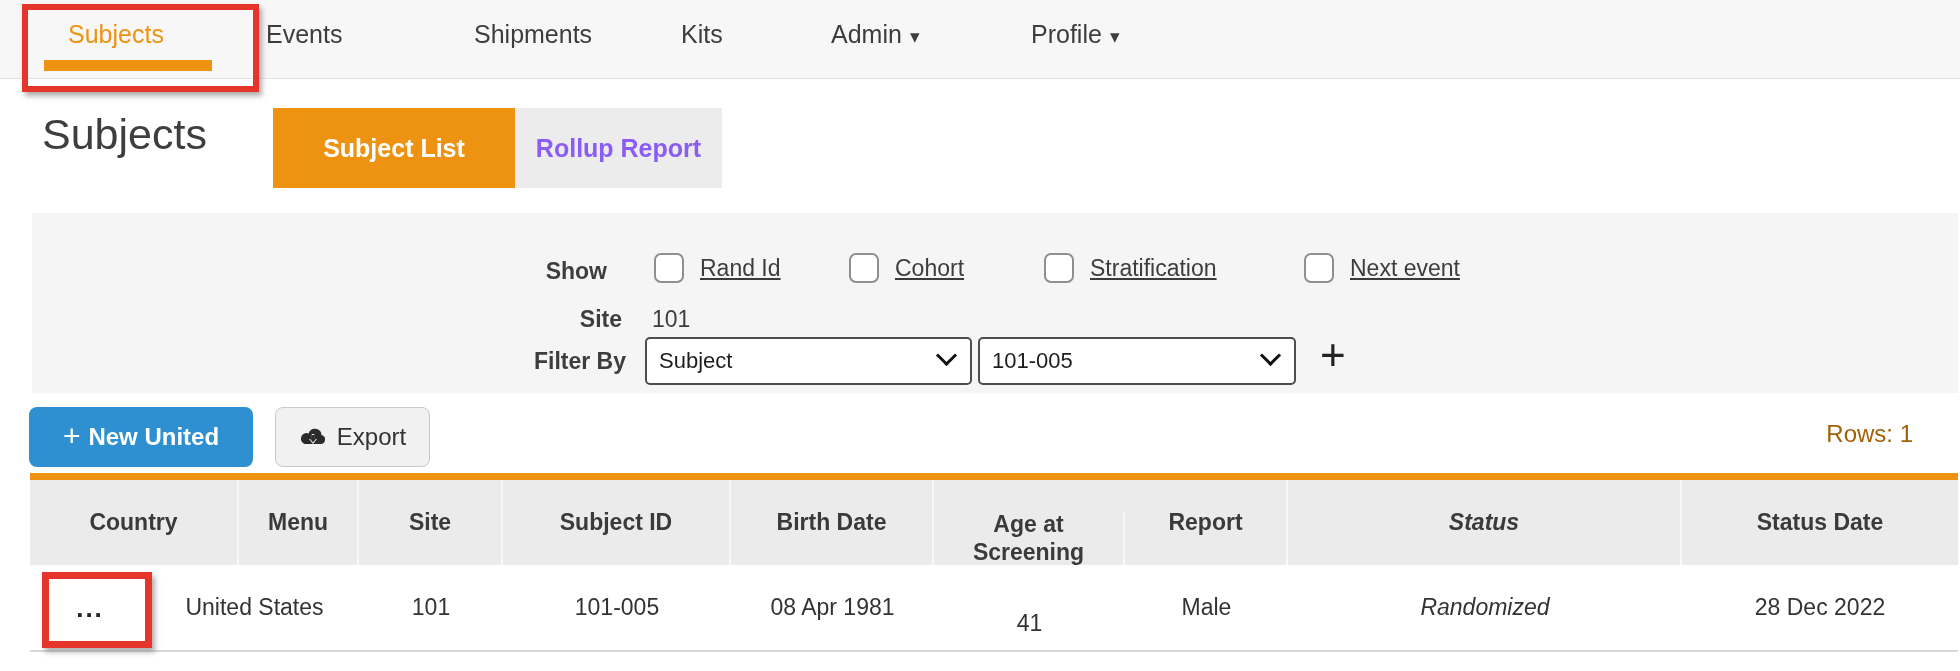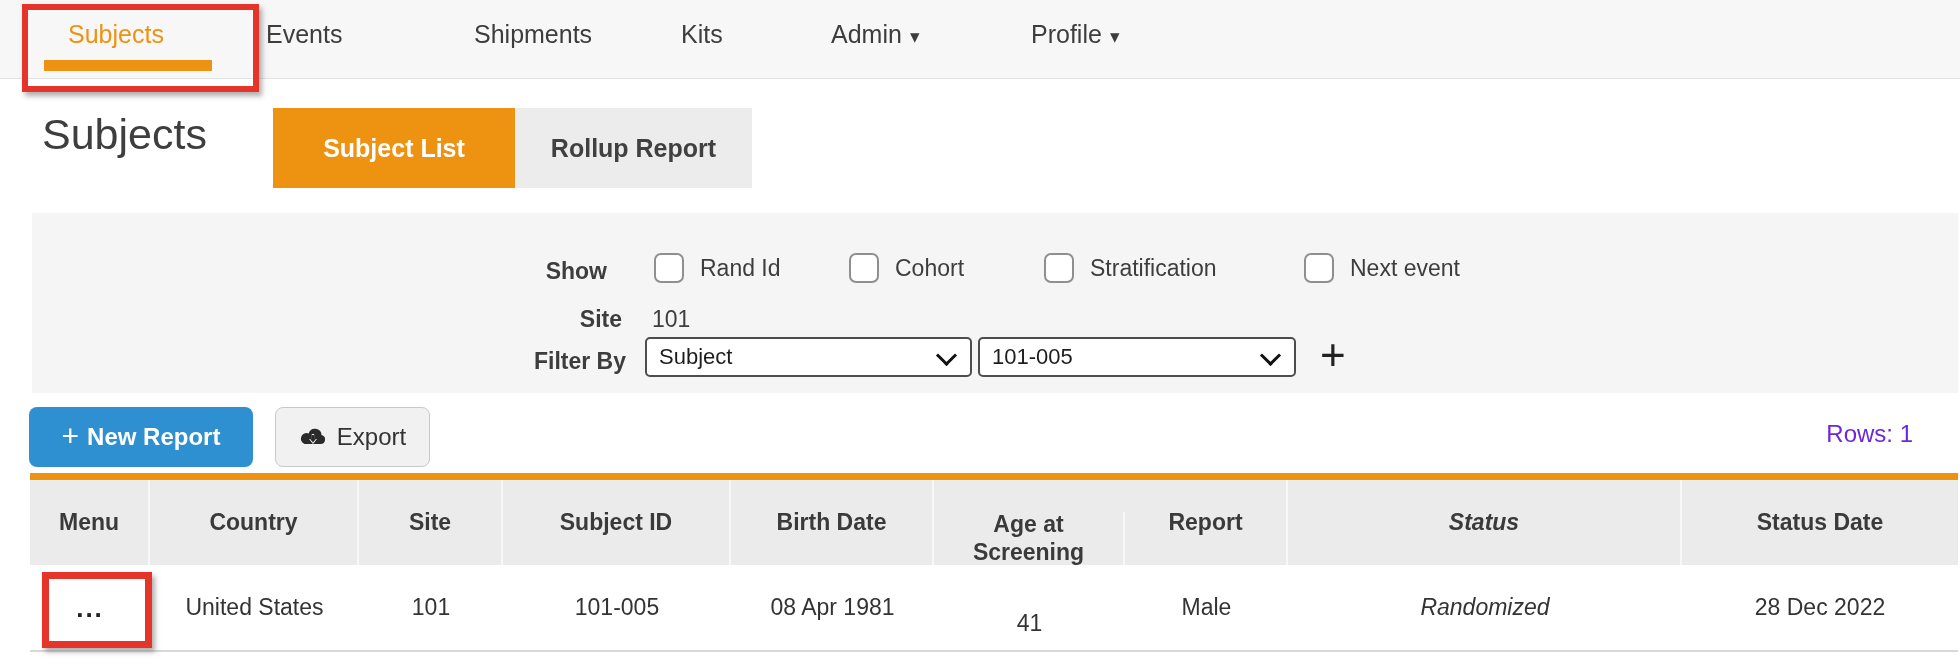--- a/index.html
+++ b/index.html
@@ -20,54 +20,54 @@
     pointer-events:none; }
   .anno-nav { left:22px; top:4px; width:237px; height:88px; }
   .anno-menu { left:42px; top:572px; width:110px; height:76px; border-width:7px; }
 
   
   .page-title { position:absolute; left:42px; top:110px; font-size:43px; color:#3e3e3e; }
   .tabs { position:absolute; left:273px; top:108px; height:80px; display:flex; }
   .tab { height:80px; display:flex; align-items:center; justify-content:center;
     font-size:25px; font-weight:bold; cursor:pointer; }
   .tab.active { width:242px; background:#ee9211; color:#fff; }
-  .tab.inactive { width:237px; background:#ececec; color:#404040; }
+  .tab.inactive { width:207px; background:#ececec; color:#8b5cf6; }
 
   
   .panel { position:absolute; left:32px; top:213px; width:1926px; height:180px; background:#f5f5f5; }
   .flabel { position:absolute; font-size:23px; font-weight:bold; color:#3d3d3d; text-align:right; }
   .lab-show   { left:379px; top:45px;  width:196px; }
   .lab-site   { left:400px; top:93px;  width:190px; }
   .lab-filter { left:400px; top:135px; width:194px; }
   .site-value { position:absolute; left:620px; top:93px; font-size:23px; color:#3d3d3d; }
 
-  .cbopt { position:absolute; top:40px; display:flex; align-items:center; gap:16px; cursor:pointer; }
+  .cbopt { position:absolute; top:40px; display:flex; align-items:center; gap:16px; cursor:pointer;text-decoration:underline; }
   .cbopt .box { width:30px; height:30px; background:#fff; border:2px solid #8f8f8f; border-radius:7px; }
   .cbopt .cbl { font-size:23px; color:#3d3d3d; }
   .opt0 { left:622px; } .opt1 { left:817px; } .opt2 { left:1012px; } .opt3 { left:1272px; }
 
-  .dd { position:absolute; top:124px; height:40px; background:#fff; border:2px solid #4d4d4d;
+  .dd { position:absolute; top:124px; height:48px; background:#fff; border:2px solid #4d4d4d;
     border-radius:5px; display:flex; align-items:center; padding-left:12px; font-size:22px;
     color:#1e1e1e; cursor:pointer; }
   .dd-type { left:613px; width:327px; }
   .dd-value { left:946px; width:318px; }
   .dd .chev { position:absolute; right:16px; top:9px; width:15px; height:15px;
     border-right:3px solid #111; border-bottom:3px solid #111; transform:rotate(45deg); }
   .add-filter { position:absolute; left:1288px; top:118px; font-size:44px; font-weight:400;
     color:#222; line-height:48px; cursor:pointer; background:none; border:none; }
 
   
   .btn-new { position:absolute; left:29px; top:407px; width:224px; height:60px; background:#2e90d0;
     border:none; border-radius:8px; color:#fff; font-size:24px; font-weight:bold;
     font-family:inherit; cursor:pointer; display:flex; align-items:center; justify-content:center; gap:8px; }
   .btn-new .plus { font-size:30px; font-weight:normal; margin-top:-3px; }
   .btn-export { position:absolute; left:275px; top:407px; width:155px; height:60px; background:#f1f1f1;
     border:1px solid #c9c9c9; border-radius:8px; color:#333; font-size:24px; font-family:inherit;
     cursor:pointer; display:flex; align-items:center; justify-content:center; gap:10px; }
-  .rows-count { position:absolute; right:47px; top:420px; font-size:24px; color:#6d28d9; }
+  .rows-count { position:absolute; right:47px; top:420px; font-size:24px; color:#a16207; }
 
   
   .table { position:absolute; left:30px; top:473px; width:1928px; }
   .table-topbar { height:7px; background:#ee9211; }
   .thead { display:flex; height:85px; background:#ebebeb; }
   .th { display:flex; align-items:center; justify-content:center; text-align:center;
     font-size:23px; font-weight:bold; color:#3a3a3a; line-height:1.2;
     border-right:2px solid #f8f8f8; padding:0 14px; }
   .th:last-child { border-right:none; }
   .trow { display:flex; height:87px; background:#fff; border-bottom:2px solid #d8d8d8; }
@@ -147,41 +147,41 @@
     </div>
     <div class="dd dd-value">
       <span>101-005</span>
       <span class="chev"></span>
     </div>
     <button class="add-filter">+</button>
   </div>
 
   <button class="btn-new">
     <span class="plus">+</span>
-    <span>New Report</span>
+    <span>New United</span>
   </button>
   <button class="btn-export">
     <svg width="28" height="22" viewBox="0 0 28 22">
       <path d="M22.5 9.1 A6.6 6.6 0 0 0 9.6 7.4 A5.3 5.3 0 0 0 5.5 18 h16 a4.5 4.5 0 0 0 1-8.9 z" fill="#2b2b2b"></path>
       <g>
           <rect x="12.8" y="8" width="2.4" height="7" fill="#f1f1f1"></rect>
           <path d="M10 13 h8 l-4 5 z" fill="#f1f1f1"></path>
           <rect x="12.8" y="9" width="2.4" height="5" fill="#2b2b2b"></rect>
           <path d="M10.8 12.4 h6.4 l-3.2 4.2 z" fill="#2b2b2b"></path>
         </g>
     </svg>
     <span>Export</span>
   </button>
   <div class="rows-count">Rows: 1</div>
 
   <div class="table">
     <div class="table-topbar"></div>
     <div class="thead">
+      <div class="th c1">Country</div>
       <div class="th c0">Menu</div>
-      <div class="th c1">Country</div>
       <div class="th c2">Site</div>
       <div class="th c3">Subject ID</div>
       <div class="th c4">Birth Date</div>
       <div class="th c5">Age at Screening</div>
       <div class="th c6">Report</div>
       <div class="th c7">Status</div>
       <div class="th c8">Status Date</div>
     </div>
     <div class="trow">
       <div class="td c0">

